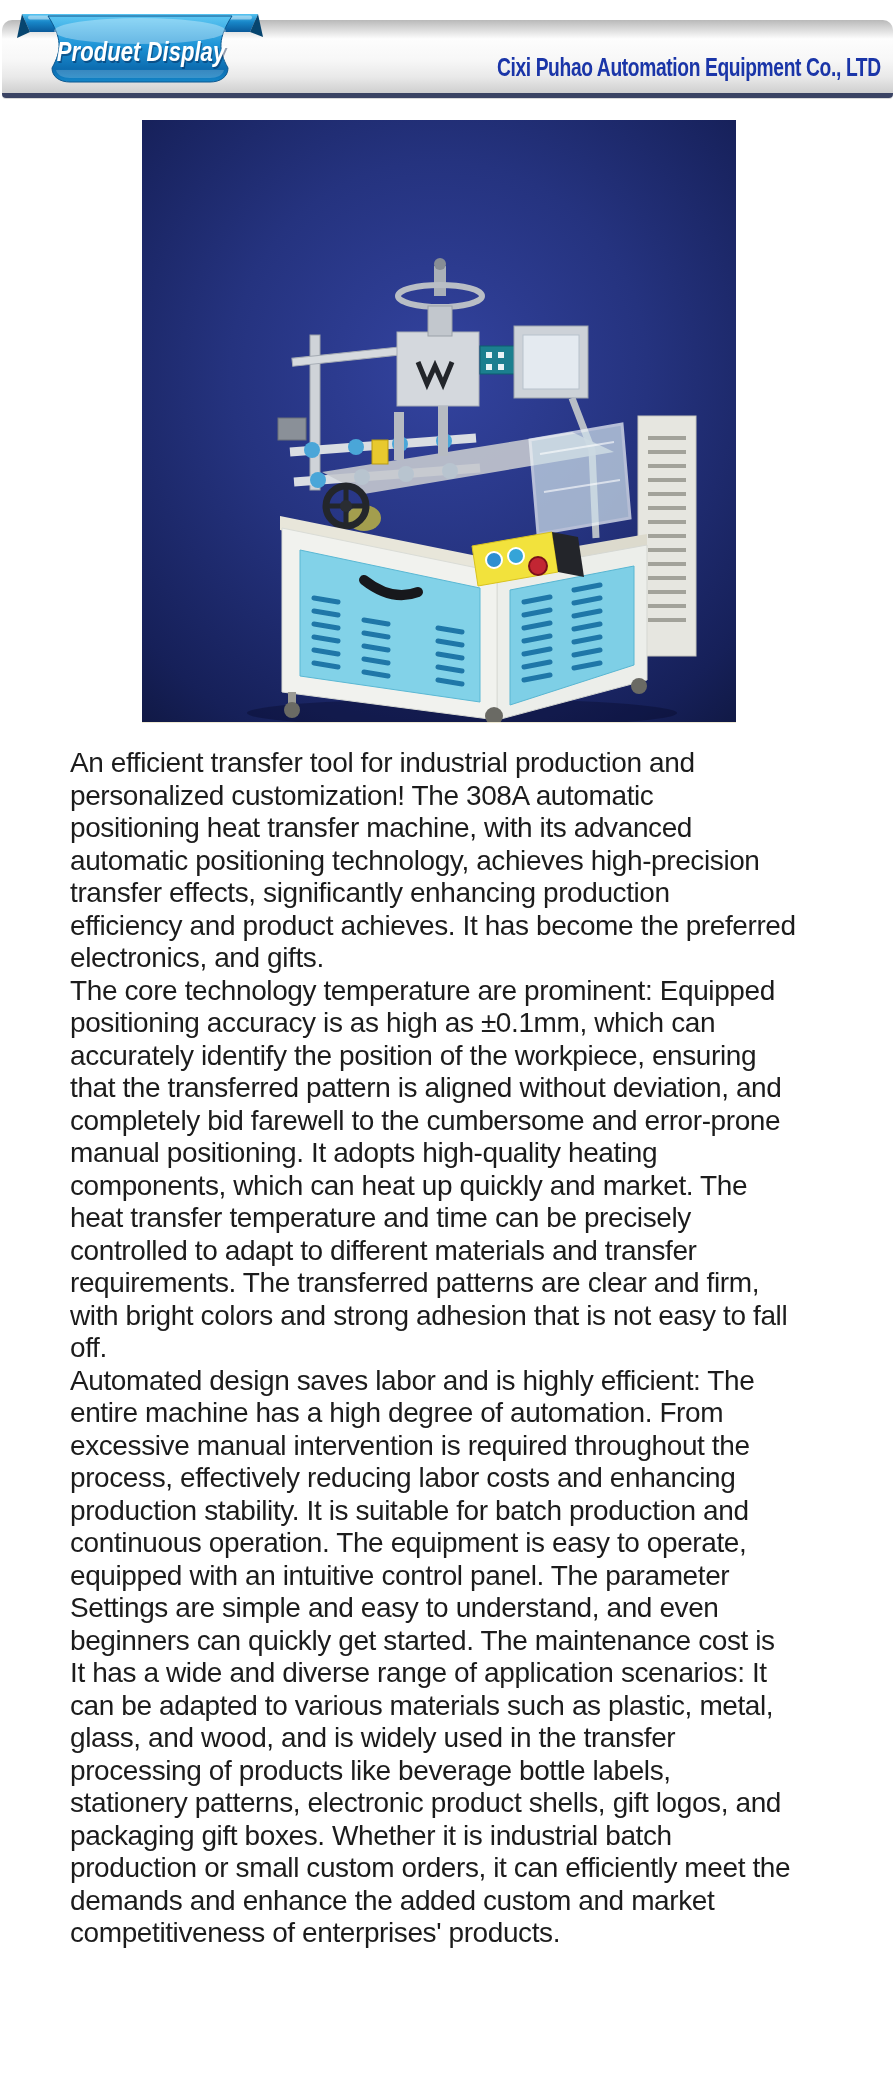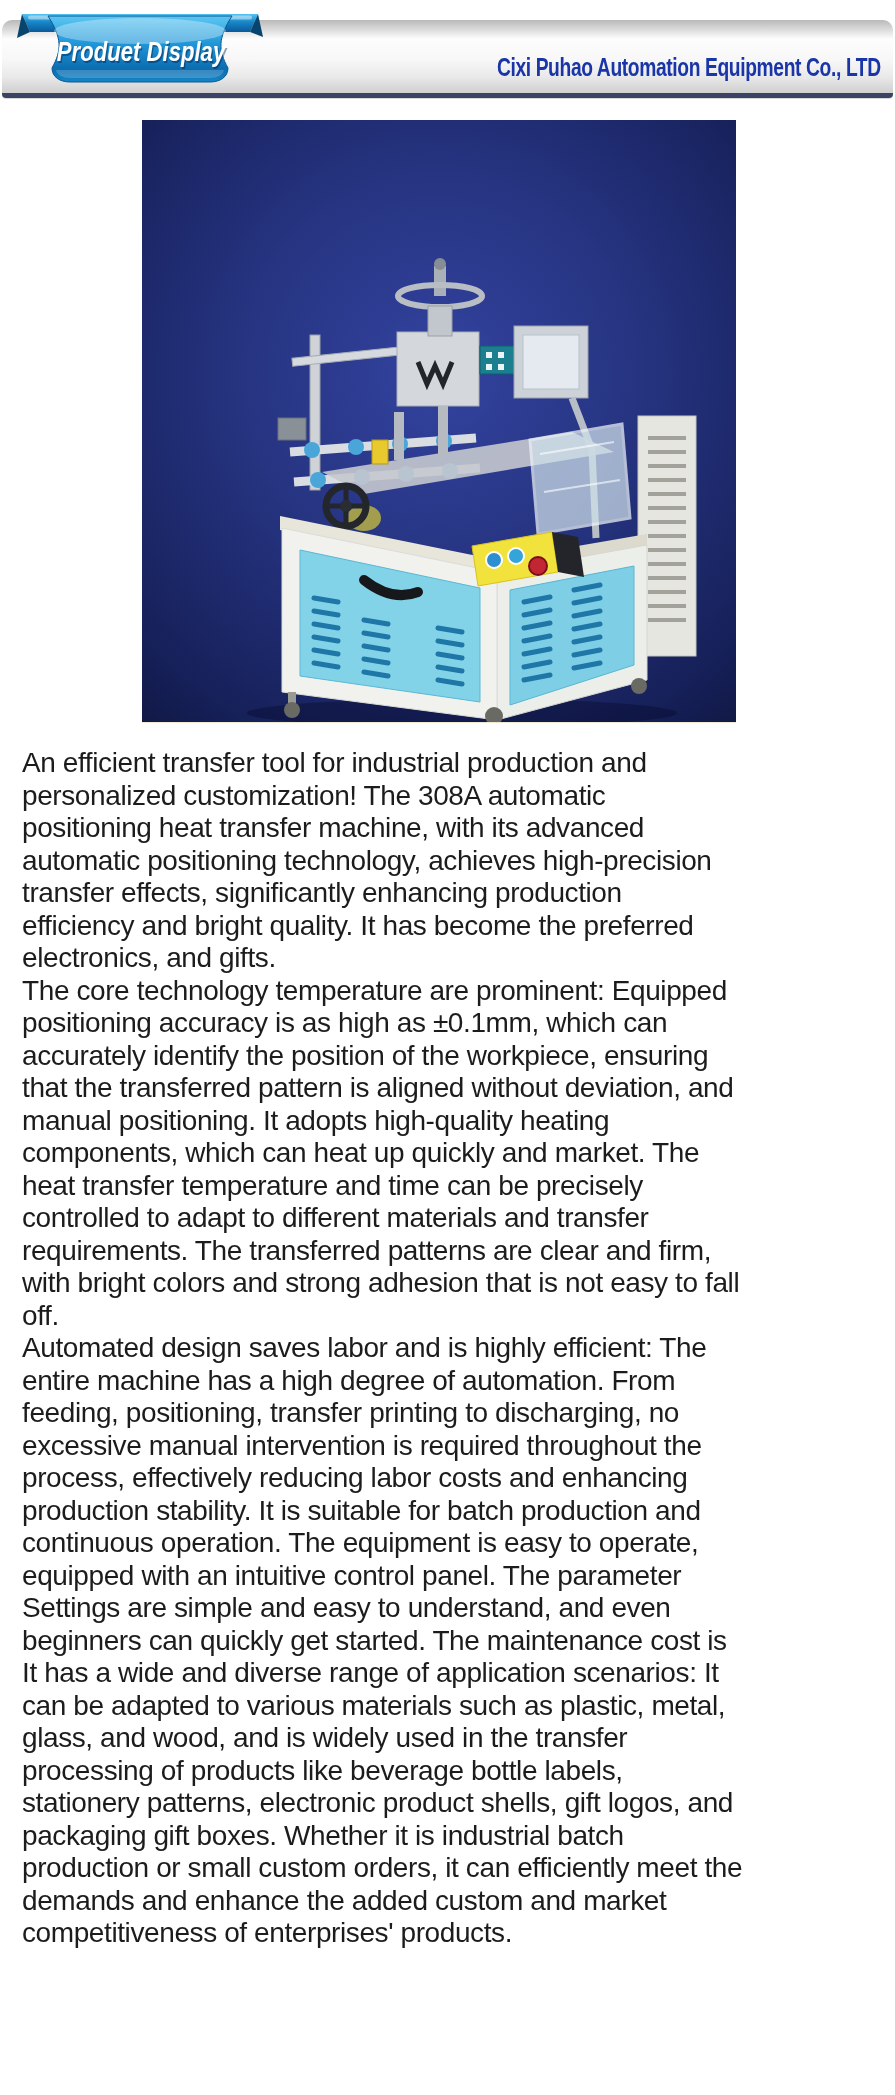--- a/index.html
+++ b/index.html
@@ -27,21 +27,21 @@
     position:absolute;left:142px;top:120px;width:594px;height:602px;margin:0;
     border-bottom:1px solid #efe9d2;
   }
   .product-figure svg{display:block;}
 
   
   .description{
     position:absolute;left:22px;top:747px;width:866px;
     color:#1c1c1c;font-size:28px;letter-spacing:-0.4px;
   }
-  .description .line{line-height:32.5px;height:32.5px;white-space:nowrap;}
+  .description .line{line-height:32.5px;height:32.5px;white-space:nowrap;margin-left:48px;}
 </style>
 </head>
 <body>
 
 <div class="page">
 
   <header class="header-bar">
     <div class="company-name">Cixi Puhao Automation Equipment Co., LTD</div>
   </header>
 
@@ -179,36 +179,36 @@
       </g>
     </svg>
   </figure>
 
   <section class="description">
       <div class="line">An efficient transfer tool for industrial production and</div>
       <div class="line">personalized customization! The 308A automatic</div>
       <div class="line">positioning heat transfer machine, with its advanced</div>
       <div class="line">automatic positioning technology, achieves high-precision</div>
       <div class="line">transfer effects, significantly enhancing production</div>
-      <div class="line">efficiency and bright quality. It has become the preferred</div>
+      <div class="line">efficiency and product achieves. It has become the preferred</div>
       <div class="line">electronics, and gifts.</div>
       <div class="line">The core technology temperature are prominent: Equipped</div>
       <div class="line">positioning accuracy is as high as ±0.1mm, which can</div>
       <div class="line">accurately identify the position of the workpiece, ensuring</div>
       <div class="line">that the transferred pattern is aligned without deviation, and</div>
+      <div class="line">completely bid farewell to the cumbersome and error-prone</div>
       <div class="line">manual positioning. It adopts high-quality heating</div>
       <div class="line">components, which can heat up quickly and market. The</div>
       <div class="line">heat transfer temperature and time can be precisely</div>
       <div class="line">controlled to adapt to different materials and transfer</div>
       <div class="line">requirements. The transferred patterns are clear and firm,</div>
       <div class="line">with bright colors and strong adhesion that is not easy to fall</div>
       <div class="line">off.</div>
       <div class="line">Automated design saves labor and is highly efficient: The</div>
       <div class="line">entire machine has a high degree of automation. From</div>
-      <div class="line">feeding, positioning, transfer printing to discharging, no</div>
       <div class="line">excessive manual intervention is required throughout the</div>
       <div class="line">process, effectively reducing labor costs and enhancing</div>
       <div class="line">production stability. It is suitable for batch production and</div>
       <div class="line">continuous operation. The equipment is easy to operate,</div>
       <div class="line">equipped with an intuitive control panel. The parameter</div>
       <div class="line">Settings are simple and easy to understand, and even</div>
       <div class="line">beginners can quickly get started. The maintenance cost is</div>
       <div class="line">It has a wide and diverse range of application scenarios: It</div>
       <div class="line">can be adapted to various materials such as plastic, metal,</div>
       <div class="line">glass, and wood, and is widely used in the transfer</div>

